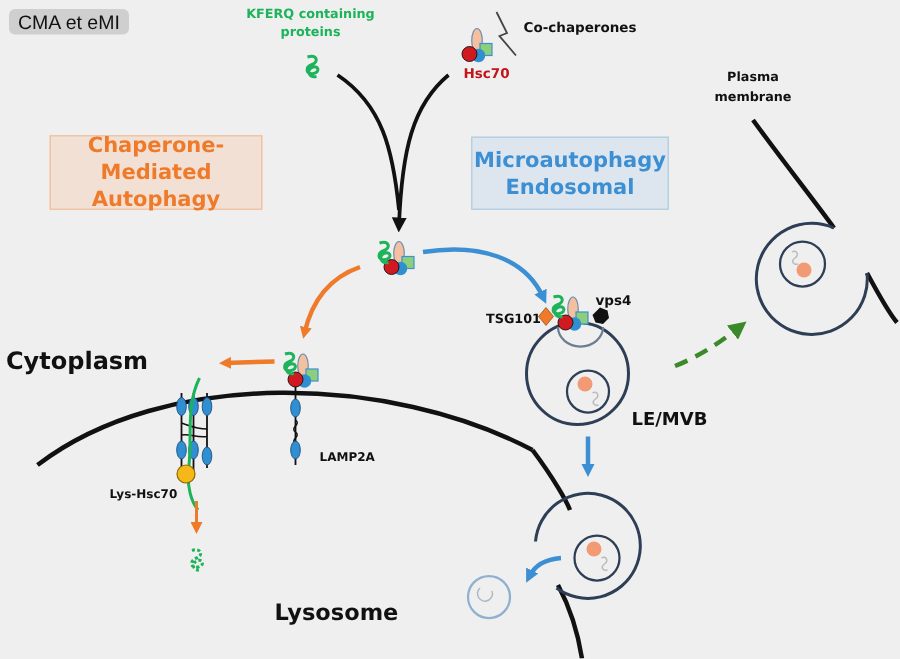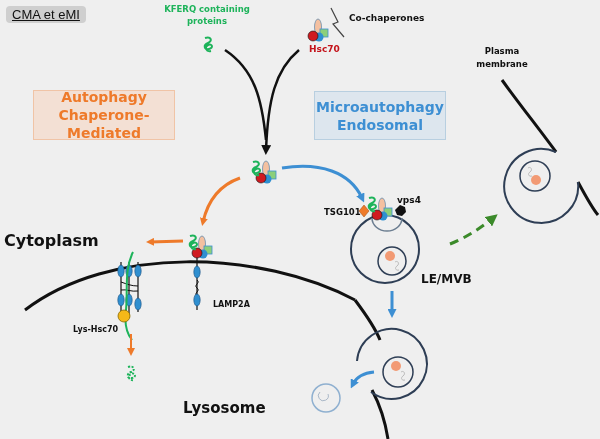--- a/index.html
+++ b/index.html
@@ -1,18 +1,18 @@
 <!DOCTYPE html>
 <html><head>
 <meta charset="utf-8">
 <style>
   html, body { margin:0; padding:0; }
   body { width:600px; height:439px; background:#efefef; overflow:hidden; position:relative; font-family:"Liberation Sans", sans-serif; }
   svg { position:absolute; left:0; top:0; }
-  .tag { position:absolute; left:6px; top:6px; padding:1px 6px; background:#cfcfcf; border-radius:4px; font-size:13px; color:#111; font-family:"Liberation Sans", sans-serif;text-decoration:underline; }
+  .tag { position:absolute; left:6px; top:6px; padding:1px 6px; background:#cfcfcf; border-radius:4px; font-size:13px; color:#111; font-family:"Liberation Sans", sans-serif; }
   .box { position:absolute; text-align:center; font-weight:bold; font-size:14px; line-height:18px; font-family:"DejaVu Sans", sans-serif; }
   .cma-box { left:33px; top:90px; width:140px; height:48px; background:#f3e0d4; border:1px solid #f0c4a6; color:#ee7a2a; display:flex; align-items:center; justify-content:center; }
   .emi-box { left:314px; top:91px; width:130px; height:47px; background:#dde6ee; border:1px solid #b8cfe0; color:#3d8fd3; display:flex; align-items:center; justify-content:center; }
 </style>
 </head>
 <body>
 
 <svg width="600" height="439" viewBox="0 0 600 439">
   <defs>
     <marker id="arrOrange" markerWidth="8" markerHeight="8" refX="4" refY="4" orient="auto" markerUnits="userSpaceOnUse">
@@ -147,22 +147,22 @@
   <text x="421" y="283" font-family="DejaVu Sans, sans-serif" font-weight="bold" font-size="12" fill="#111">LE/MVB</text>
   <text x="213" y="307" font-family="DejaVu Sans, sans-serif" font-weight="bold" font-size="8" fill="#111">LAMP2A</text>
   <text x="73" y="332" font-family="DejaVu Sans, sans-serif" font-weight="bold" font-size="8" fill="#111">Lys-Hsc70</text>
   <text x="183" y="413" font-family="DejaVu Sans, sans-serif" font-weight="bold" font-size="15" fill="#111">Lysosome</text>
 </svg>
 
 <div class="tag">CMA et eMI</div>
 
 <div class="box cma-box">
   <div>
+    <div>Chaperone-Mediated</div>
     <div>Autophagy</div>
-    <div>Chaperone-Mediated</div>
   </div>
 </div>
 
 <div class="box emi-box">
   <div>
     <div>Microautophagy</div>
     <div>Endosomal</div>
   </div>
 </div>
 

